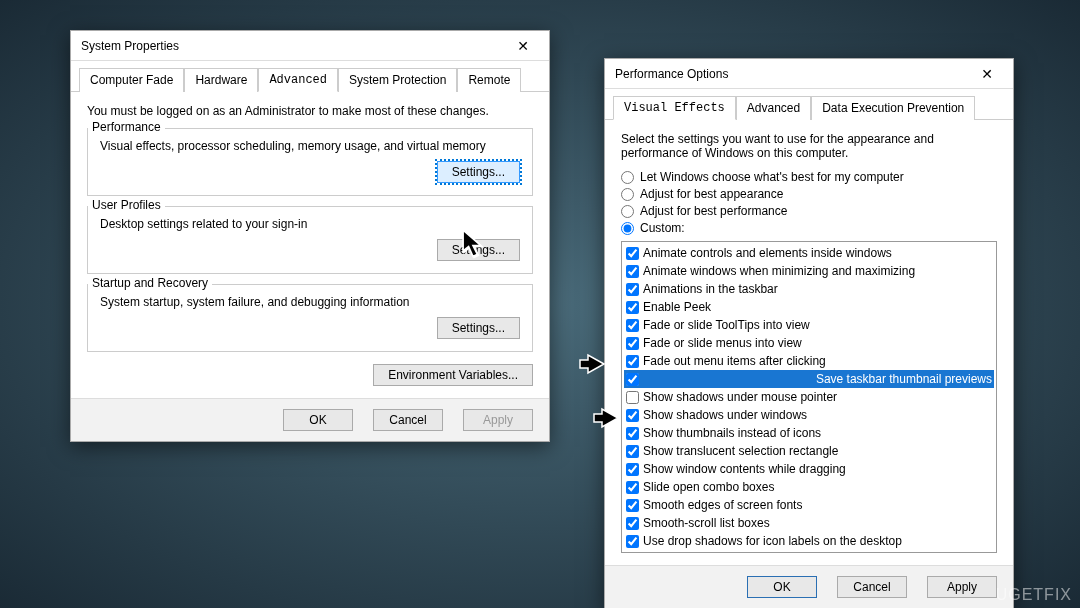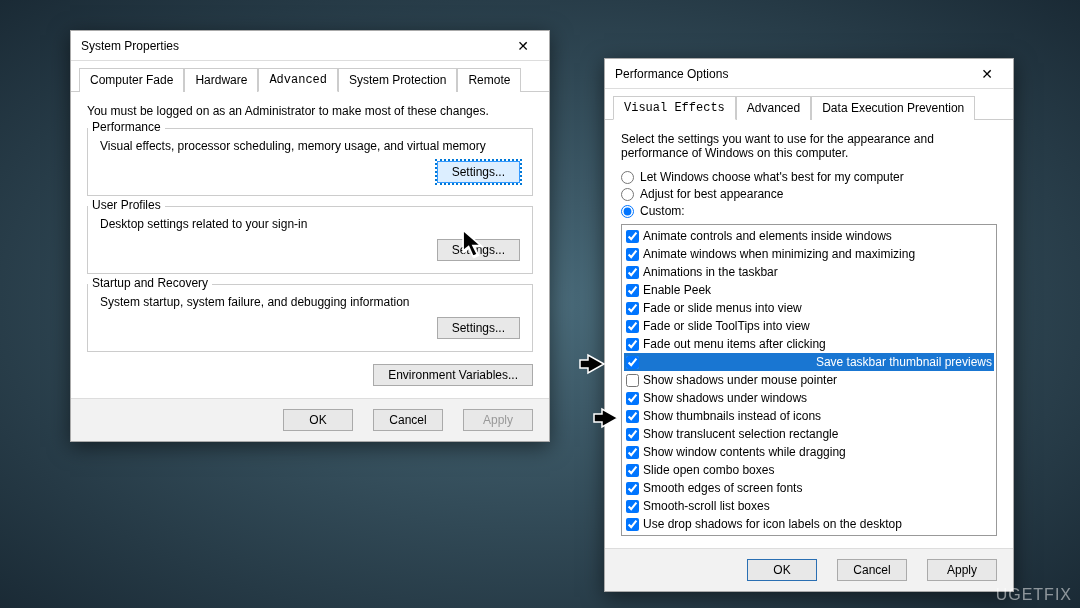--- a/index.html
+++ b/index.html
@@ -213,20 +213,24 @@
 
     <div class="radio-row">
       <input type="radio" name="vr" style="">
       <span>Let Windows choose what's best for my computer</span>
     </div>
     <div class="radio-row">
       <input type="radio" name="vr" style="">
       <span>Adjust for best appearance</span>
     </div>
     <div class="radio-row">
+      <input type="radio" name="vr" style="">
+      <span>Adjust for best performance</span>
+    </div>
+    <div class="radio-row">
       <input type="radio" name="vr" checked="" style="">
       <span>Custom:</span>
     </div>
 
     <div class="chk-list" id="chk-list">
         <div class="chk-row">
           <input type="checkbox" checked="" style="">
           <span>Animate controls and elements inside windows</span>
         </div>
         <div class="chk-row">
@@ -236,25 +240,25 @@
         <div class="chk-row">
           <input type="checkbox" checked="" style="">
           <span>Animations in the taskbar</span>
         </div>
         <div class="chk-row">
           <input type="checkbox" checked="" style="">
           <span>Enable Peek</span>
         </div>
         <div class="chk-row">
           <input type="checkbox" checked="" style="">
+          <span>Fade or slide ToolTips into view</span>
+        </div>
+        <div class="chk-row">
+          <input type="checkbox" checked="" style="">
           <span>Fade or slide menus into view</span>
-        </div>
-        <div class="chk-row">
-          <input type="checkbox" checked="" style="">
-          <span>Fade or slide ToolTips into view</span>
         </div>
         <div class="chk-row">
           <input type="checkbox" checked="" style="">
           <span>Fade out menu items after clicking</span>
         </div>
         <div class="chk-row selected">
           <input type="checkbox" checked="" style="">
           <span>Save taskbar thumbnail previews</span>
         </div>
         <div class="chk-row">

